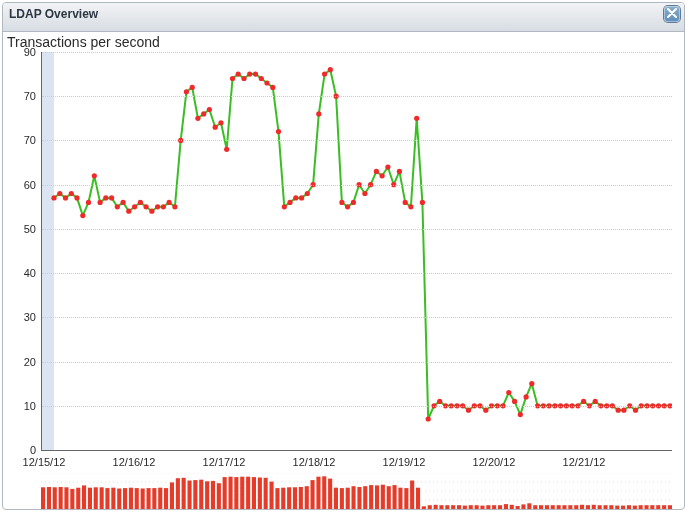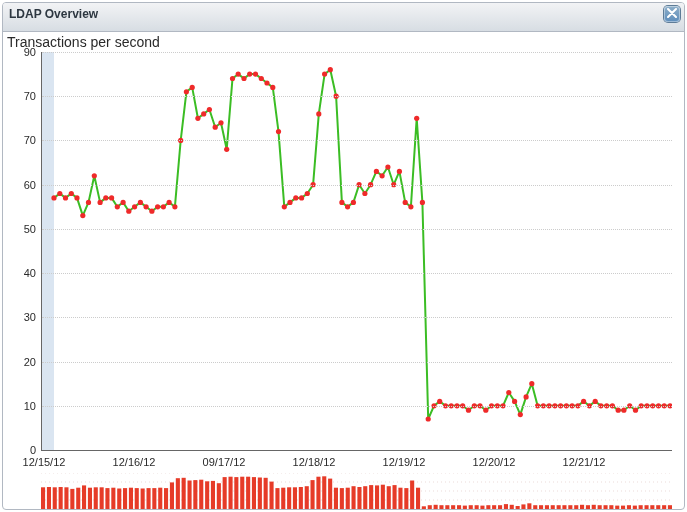--- a/index.html
+++ b/index.html
@@ -285,21 +285,21 @@
           <div class="gridline" style="top: 132.667px;"></div>
           <div class="y-tick" style="top: 132.667px; padding-left: 48px;">60</div>
           <div class="gridline" style="top: 88.4444px;"></div>
           <div class="y-tick" style="top: 88.4444px;">70</div>
           <div class="gridline" style="top: 44.2222px;"></div>
           <div class="y-tick" style="top: 44.2222px;">70</div>
           <div class="gridline" style="top: 0px;"></div>
           <div class="y-tick" style="top: 0px;">90</div>
           <div class="x-tick" style="left: 2px;">12/15/12</div>
           <div class="x-tick" style="left: 92px;">12/16/12</div>
-          <div class="x-tick" style="left: 182px;">09/17/12</div>
+          <div class="x-tick" style="left: 182px;">12/17/12</div>
           <div class="x-tick" style="left: 272px;">12/18/12</div>
           <div class="x-tick" style="left: 362px;">12/19/12</div>
           <div class="x-tick" style="left: 452px;">12/20/12</div>
           <div class="x-tick" style="left: 542px;">12/21/12</div>
         </div>
       <div class="thumb" id="thumb">
         <svg id="thumbsvg" preserveAspectRatio="none" viewBox="0 0 631 36">
             <line x1="0" y1="0" x2="631" y2="0" stroke="#d7b4b0" stroke-width="0.5" stroke-dasharray="1 3"></line>
             <line x1="0" y1="9" x2="631" y2="9" stroke="#d7b4b0" stroke-width="0.5" stroke-dasharray="1 3"></line>
             <line x1="0" y1="18" x2="631" y2="18" stroke="#d7b4b0" stroke-width="0.5" stroke-dasharray="1 3"></line>

